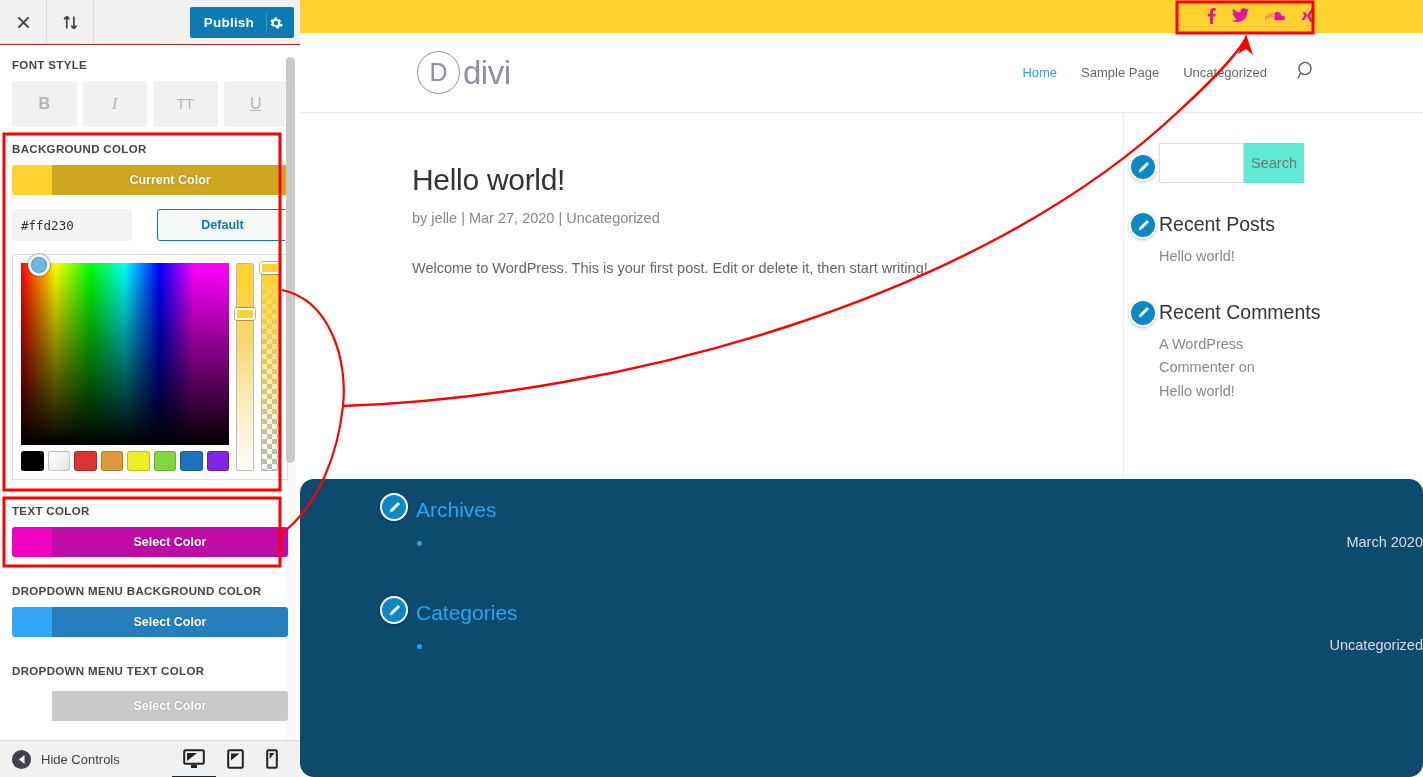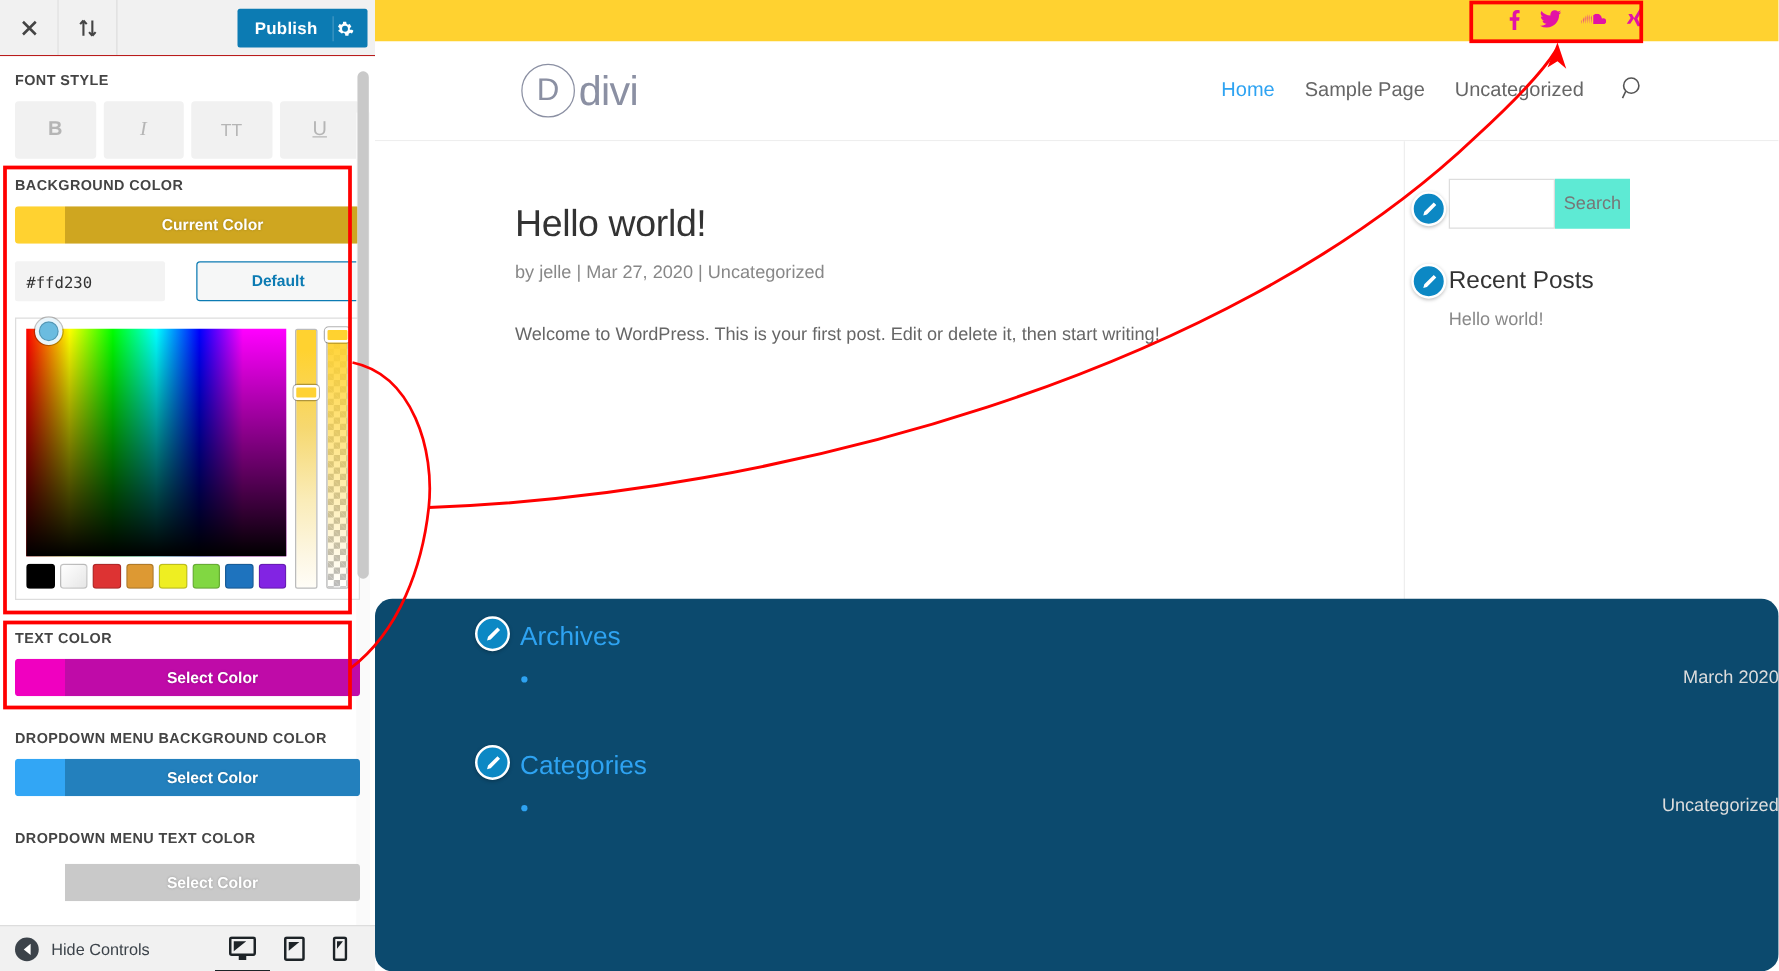--- a/index.html
+++ b/index.html
@@ -214,21 +214,21 @@
   #logo .dcircle {
     width: 43px; height: 43px; border-radius: 50%;
     border: 1.5px solid #8b90a3; color: #8b90a3;
     display: flex; align-items: center; justify-content: center;
     font-size: 25px; font-family: "Liberation Sans", sans-serif; font-weight: 300;
   }
   #logo .dword {
     margin-left: 3px; font-size: 33px; color: #8b90a3; font-weight: 300; letter-spacing: -.5px;
   }
   #mainnav { margin-left: auto; display: flex; align-items: center; gap: 24px; margin-right: 107px; }
-  .navlink { font-size: 16px; color: #666; cursor: pointer; }
+  .navlink { font-size: 13px; color: #666; cursor: pointer; }
   .navlink.active { color: #2ea3f2; }
   #nav-search { color: #555; font-size: 17px; cursor: pointer; margin-left: 6px; }
 
   #content-area { display: flex; height: 398px; background: #fff; }
   #post-col { width: 823px; padding: 50px 0 0 112px; }
   #post-title { font-size: 30px; color: #333; font-weight: 400; letter-spacing: -.3px; }
   #post-meta { margin-top: 13px; font-size: 14.5px; color: #888; }
   #post-body { margin-top: 30px; font-size: 14.5px; color: #666; line-height: 1.7; }
 
   #sidebar-col {
@@ -343,20 +343,29 @@
         <div class="widget" style="margin-top:20px;">
           <span class="edit-pencil" style="top:-2px;">
             <svg width="13" height="13" viewBox="0 0 16 16">
                 <path fill="#fff" d="M12.3 1.2l2.5 2.5L5.6 13 2 14l1-3.6 9.3-9.2z"></path>
               </svg>
           </span>
           <div class="widget-title">Recent Posts</div>
           <div class="widget-item">Hello world!</div>
         </div>
 
+        <div class="widget" style="margin-top:32px;">
+          <span class="edit-pencil" style="top:-2px;">
+            <svg width="13" height="13" viewBox="0 0 16 16">
+                <path fill="#fff" d="M12.3 1.2l2.5 2.5L5.6 13 2 14l1-3.6 9.3-9.2z"></path>
+              </svg>
+          </span>
+          <div class="widget-title">Recent Comments</div>
+          <div class="widget-item" style="width:128px;">A WordPress Commenter on Hello world!</div>
+        </div>
       </div>
     </div>
 
     <div id="footer">
       <div class="fwidget">
         <span class="edit-pencil">
           <svg width="13" height="13" viewBox="0 0 16 16">
               <path fill="#fff" d="M12.3 1.2l2.5 2.5L5.6 13 2 14l1-3.6 9.3-9.2z"></path>
             </svg>
         </span>

